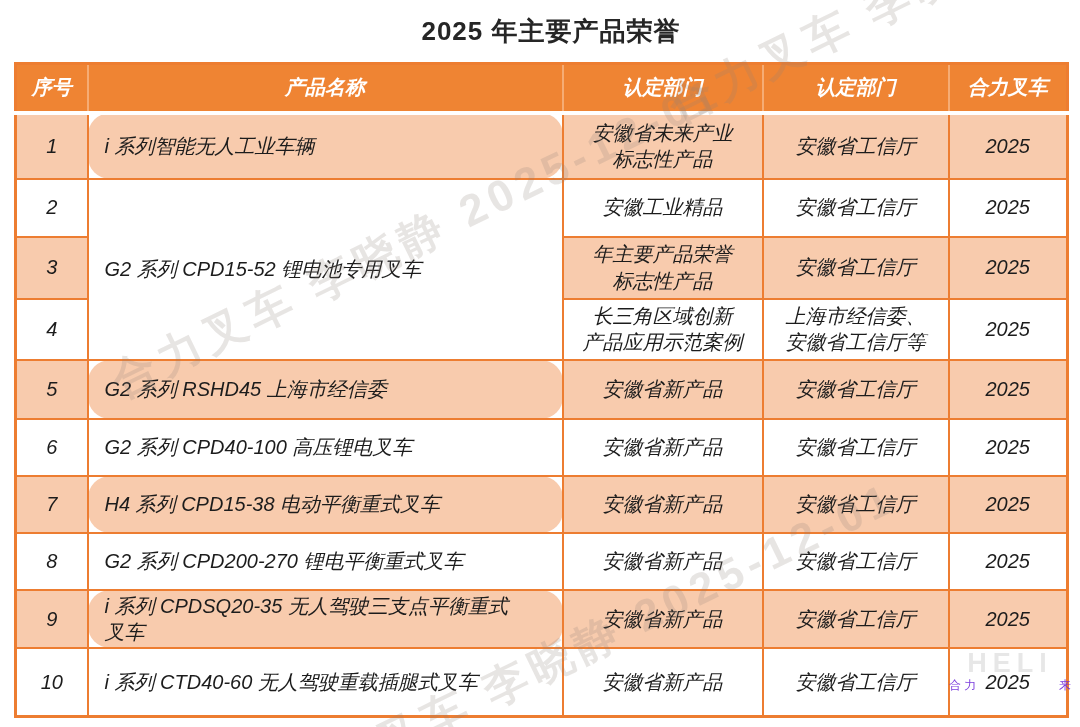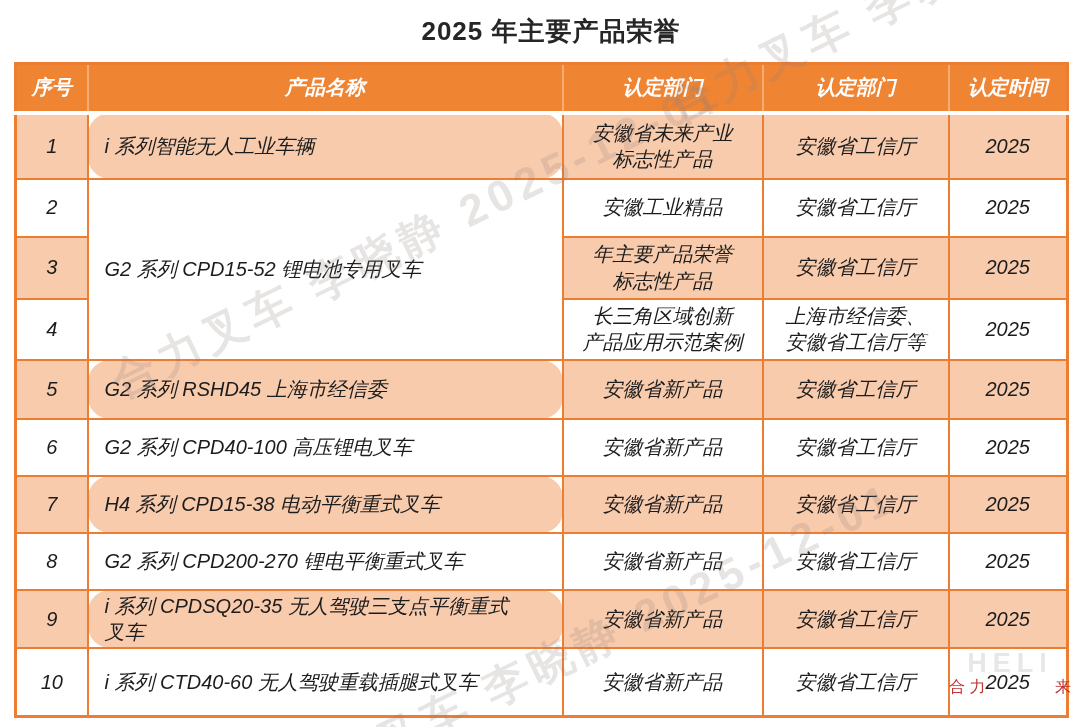--- a/index.html
+++ b/index.html
@@ -88,21 +88,21 @@
     left:945px;top:648px;width:130px;
     pointer-events:none;z-index:4;
     text-align:center;
   }
   .heli .logo{
     font-size:27px;font-weight:900;letter-spacing:6px;
     color:#e2e2e2;opacity:.8;
   }
   .heli .sub{
     display:flex;justify-content:space-between;
-    font-size:16px;color:#b91c1c;opacity:.9;
+    font-size:12px;color:#6d28d9;opacity:.9;
     padding:0 4px;margin-top:-2px;
   }
 </style>
 </head>
 <body>
 
 <div class="page">
   <h1 class="title">2025 年主要产品荣誉</h1>
 
   <table class="honors">
@@ -112,21 +112,21 @@
         <col style="width:200px">
         <col style="width:186px">
         <col style="width:119px">
     </colgroup>
     <thead>
       <tr>
         <th>序号</th>
         <th>产品名称</th>
         <th>认定部门</th>
         <th>认定部门</th>
-        <th>认定时间</th>
+        <th>合力叉车</th>
       </tr>
     </thead>
     <tbody>
       <tr class="alt">
         <td class="no">1</td>
         <td class="product">i 系列智能无人工业车辆</td>
         <td>安徽省未来产业
 标志性产品</td>
         <td>安徽省工信厅</td>
         <td>2025</td>

